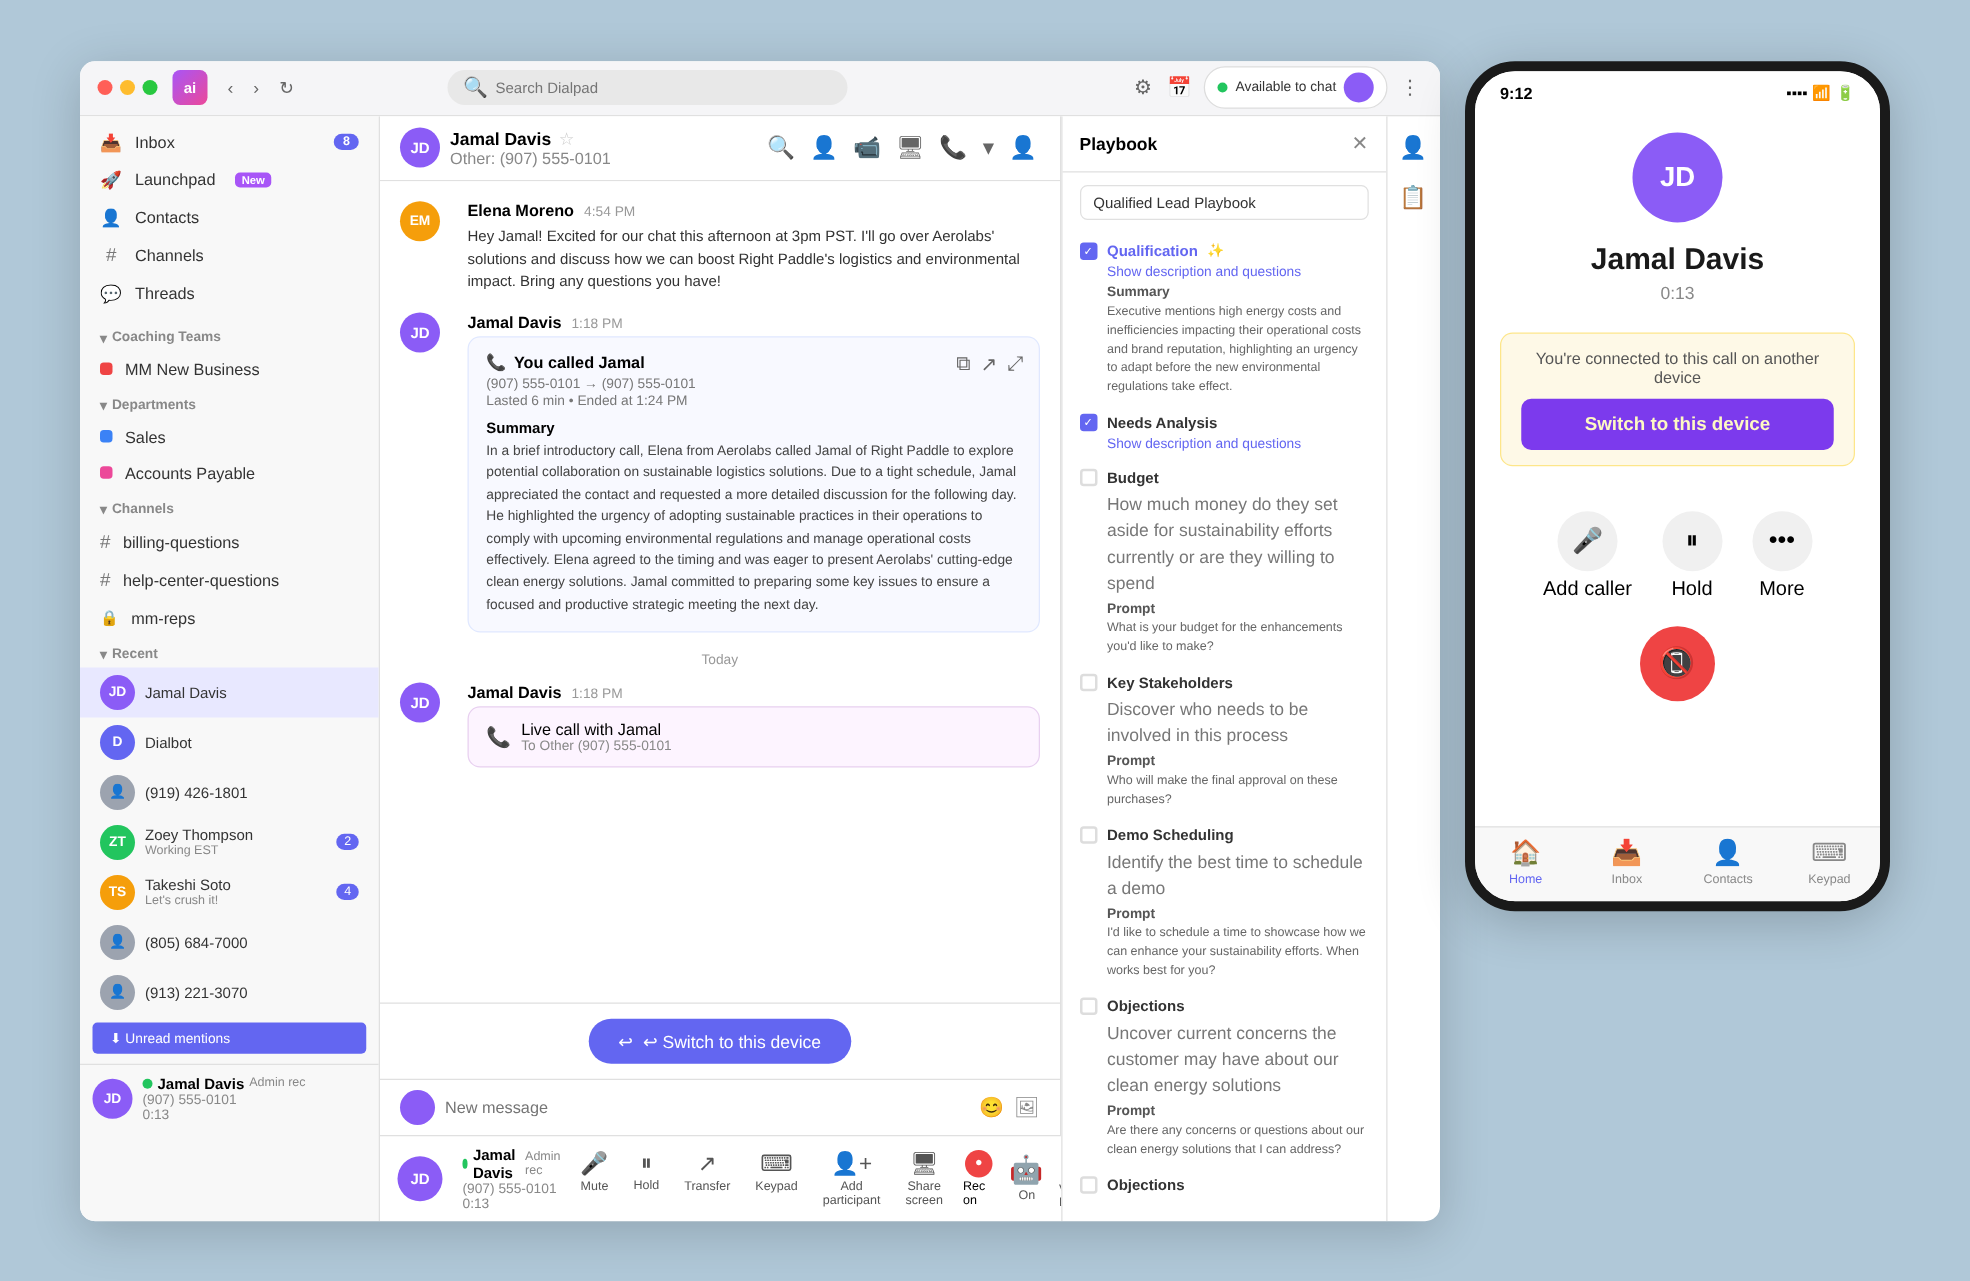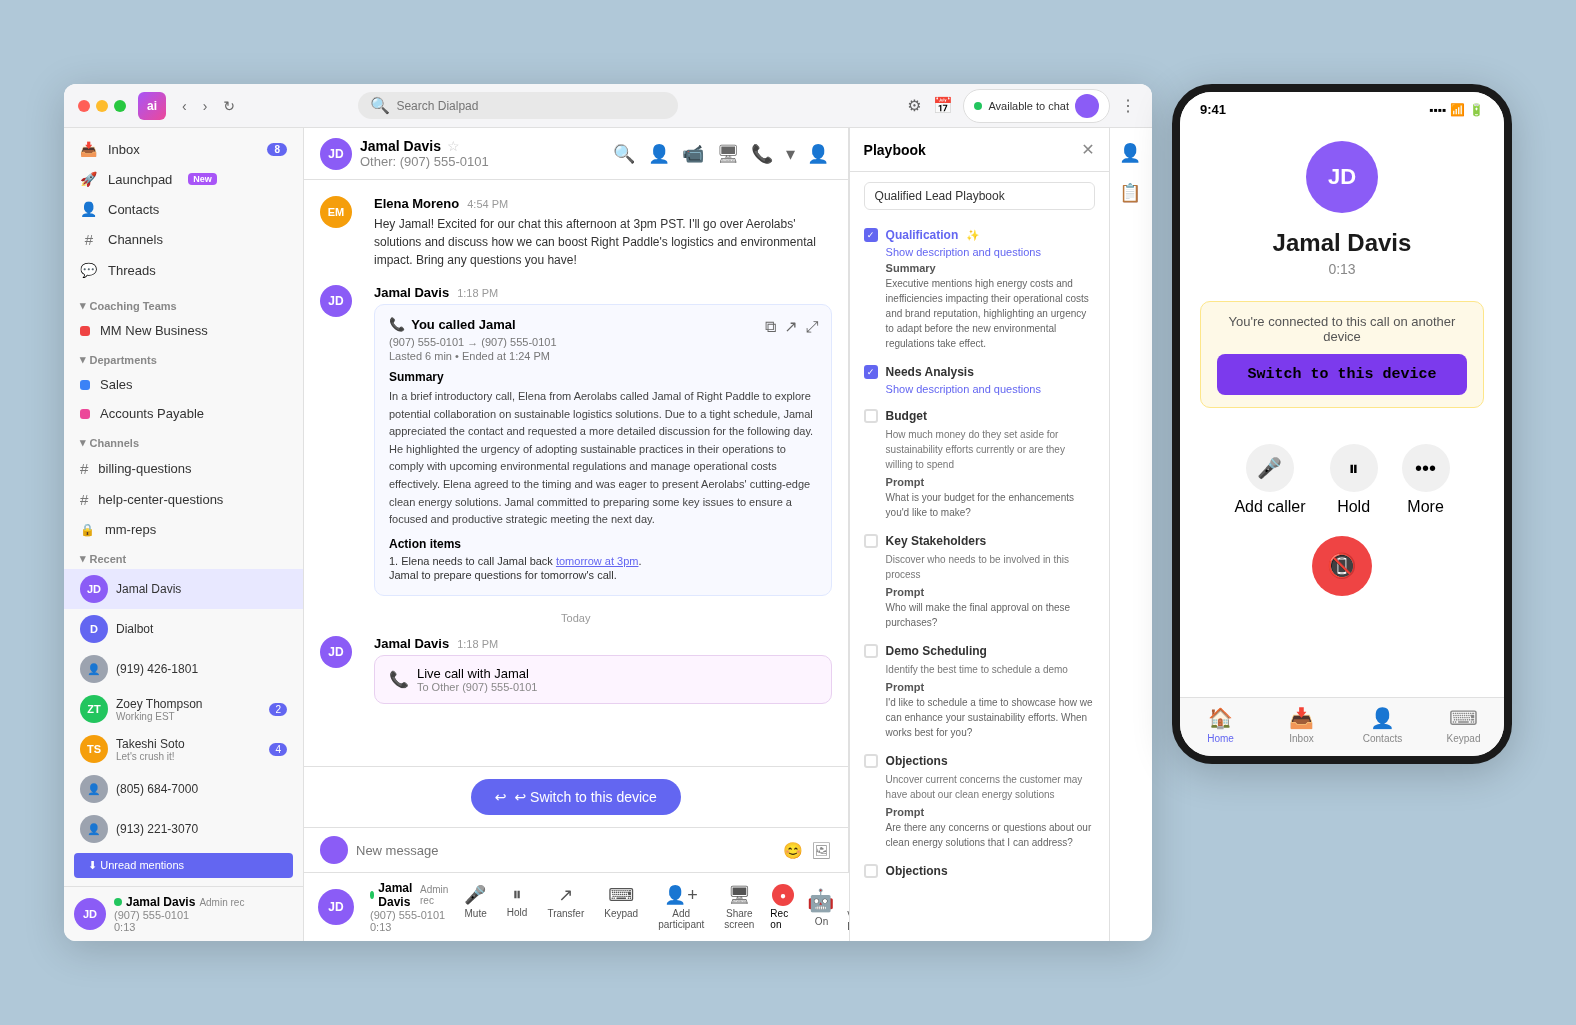--- a/index.html
+++ b/index.html
@@ -222,21 +222,21 @@
     }
     .playbook-checkbox.checked { background: #6366f1; border-color: #6366f1; }
     .playbook-checkbox.checked::after { content: '✓'; color: #fff; font-size: 9px; }
     .playbook-item-title { font-weight: 600; font-size: 12px; color: #333; }
     .playbook-item-title.blue { color: #6366f1; }
     .playbook-show-desc { font-size: 11px; color: #6366f1; cursor: pointer; margin-left: 22px; }
     .playbook-summary-label { font-size: 11px; font-weight: 600; color: #555; margin: 4px 0 2px 22px; }
     .playbook-summary-text { font-size: 10px; color: #666; line-height: 1.5; margin-left: 22px; }
     .playbook-prompt-label { font-size: 11px; font-weight: 600; color: #555; margin: 4px 0 2px 22px; }
     .playbook-prompt-text { font-size: 10px; color: #666; line-height: 1.5; margin-left: 22px; }
-    .playbook-body-text { font-size: 10px; color: #777; line-height: 1.5; margin: 2px 0 4px 22px; }
+    .playbook-body-text { font-size: 14px; color: #777; line-height: 1.5; margin: 2px 0 4px 22px; }
     .playbook-side-icons { display: flex; flex-direction: column; gap: 10px; padding: 10px 6px; border-left: 1px solid #e0e0e0; }
     .side-icon-btn { background: none; border: none; cursor: pointer; color: #888; font-size: 18px; padding: 4px; display: flex; align-items: center; justify-content: center; }
     
     .mobile-device {
       width: 340px; background: #fff; border-radius: 40px;
       box-shadow: 0 8px 40px rgba(0,0,0,0.2);
       overflow: hidden; display: flex; flex-direction: column;
       height: 680px; border: 8px solid #1a1a1a; flex-shrink: 0;
     }
     .mobile-status-bar {
@@ -253,22 +253,22 @@
       overflow: hidden; margin-bottom: 16px;
     }
     .mobile-caller-name { font-size: 24px; font-weight: 600; color: #1a1a1a; margin-bottom: 4px; }
     .mobile-call-duration { font-size: 14px; color: #888; margin-bottom: 24px; }
     .mobile-connected-banner {
       background: #fef9e7; border: 1px solid #fde68a; border-radius: 10px;
       padding: 12px 16px; text-align: center; width: 100%; margin-bottom: 16px;
     }
     .mobile-connected-text { font-size: 13px; color: #555; margin-bottom: 10px; }
     .mobile-switch-btn {
-      background: #7c3aed; color: #000000; border: none; border-radius: 8px;
-      padding: 12px 24px; font-size: 15px; font-weight: 600; cursor: pointer; width: 100%; font-family: Liberation Mono, monospace;
+      background: #7c3aed; color: #fef9c3; border: none; border-radius: 8px;
+      padding: 12px 24px; font-size: 15px; font-weight: 600; cursor: pointer; width: 100%;
     }
     .mobile-controls { display: flex; gap: 24px; justify-content: center; margin-top: 20px; }
     .mobile-control { display: flex; flex-direction: column; align-items: center; gap: 6px; cursor: pointer; }
     .mobile-control-icon { width: 48px; height: 48px; border-radius: 50%; background: #f0f0f0; display: flex; align-items: center; justify-content: center; font-size: 20px; }
     .mobile-end-btn-area { display: flex; justify-content: center; margin-top: 20px; }
     .mobile-end-btn { width: 60px; height: 60px; background: #ef4444; border-radius: 50%; border: none; cursor: pointer; font-size: 24px; color: #fff; display: flex; align-items: center; justify-content: center; }
     .mobile-tab-bar {
       display: flex; background: #f8f8f8; border-top: 1px solid #e0e0e0;
       padding: 8px 0 12px;
     }
@@ -513,25 +513,20 @@
                     </div>
                     <div class="call-card-sub">(907) 555-0101 → (907) 555-0101</div>
                     <div class="call-card-sub">Lasted 6 min • Ended at 1:24 PM</div>
                     <div class="call-card-actions">
                       <button class="call-card-btn">⧉</button>
                       <button class="call-card-btn">↗</button>
                       <button class="call-card-btn">⤢</button>
                     </div>
                     <div class="summary-label">Summary</div>
                     <div class="summary-text">In a brief introductory call, Elena from Aerolabs called Jamal of Right Paddle to explore potential collaboration on sustainable logistics solutions. Due to a tight schedule, Jamal appreciated the contact and requested a more detailed discussion for the following day. He highlighted the urgency of adopting sustainable practices in their operations to comply with upcoming environmental regulations and manage operational costs effectively. Elena agreed to the timing and was eager to present Aerolabs' cutting-edge clean energy solutions. Jamal committed to preparing some key issues to ensure a focused and productive strategic meeting the next day.</div>
-                    <div class="action-items">
-                      <div class="action-items-label">Action items</div>
-                      <div class="action-item">1. Elena needs to call Jamal back <span class="action-link">tomorrow at 3pm</span>.</div>
-                      <div class="action-item">Jamal to prepare questions for tomorrow's call.</div>
-                    </div>
                   </div>
                 </div>
               </div>
 
               <div class="date-divider">Today</div>
 
               <div class="message-row">
                 <div class="avatar-circle" style="background:#8b5cf6;">JD</div>
                 <div class="msg-content">
                   <div class="msg-header">
@@ -707,21 +702,21 @@
           <button class="side-icon-btn">👤</button>
           <button class="side-icon-btn">📋</button>
         </div>
       </div>
     </div>
   </div>
 
   <div class="mobile-device">
 
     <div class="mobile-status-bar">
-      <span>9:41</span>
+      <span>9:12</span>
       <div class="mobile-status-right">
         <span>▪▪▪▪</span>
         <span>📶</span>
         <span>🔋</span>
       </div>
     </div>
 
     <div class="mobile-call-area">
       <div class="mobile-caller-avatar" style="background:#8b5cf6;display:flex;align-items:center;justify-content:center;color:#fff;font-weight:700;font-size:22px;">JD</div>
       <div class="mobile-caller-name">Jamal Davis</div>

